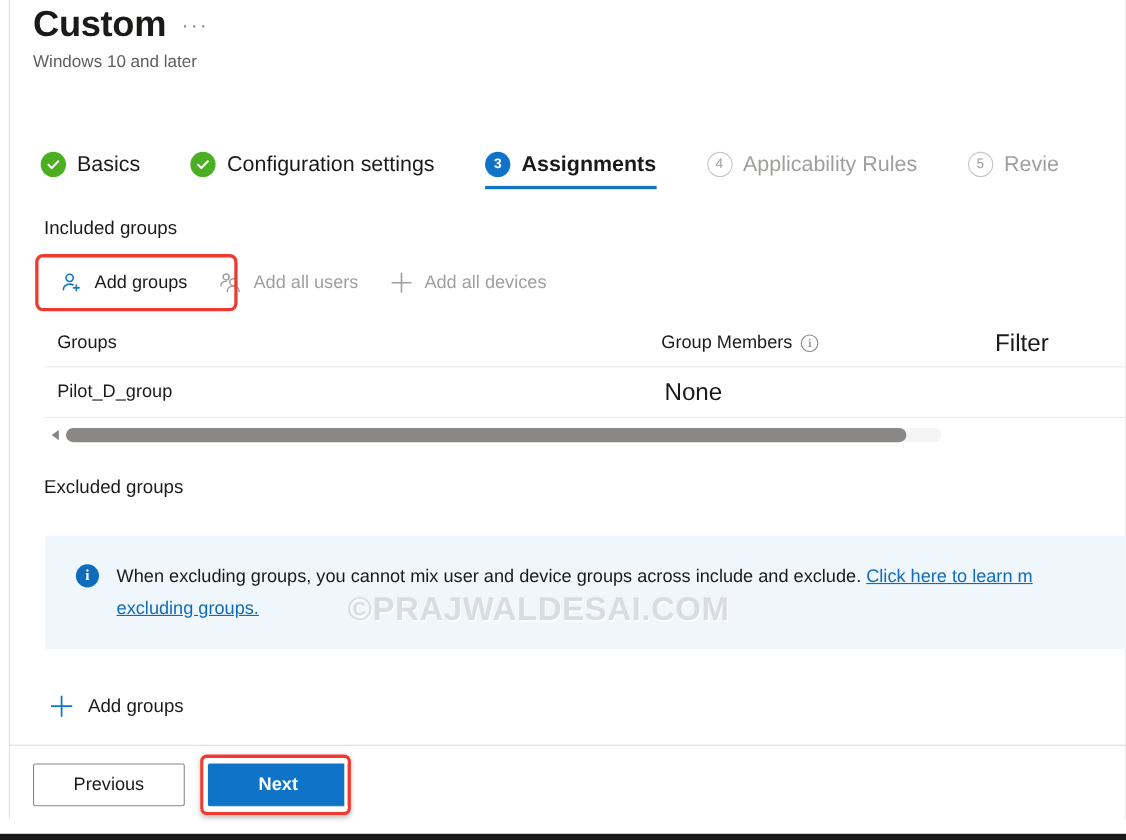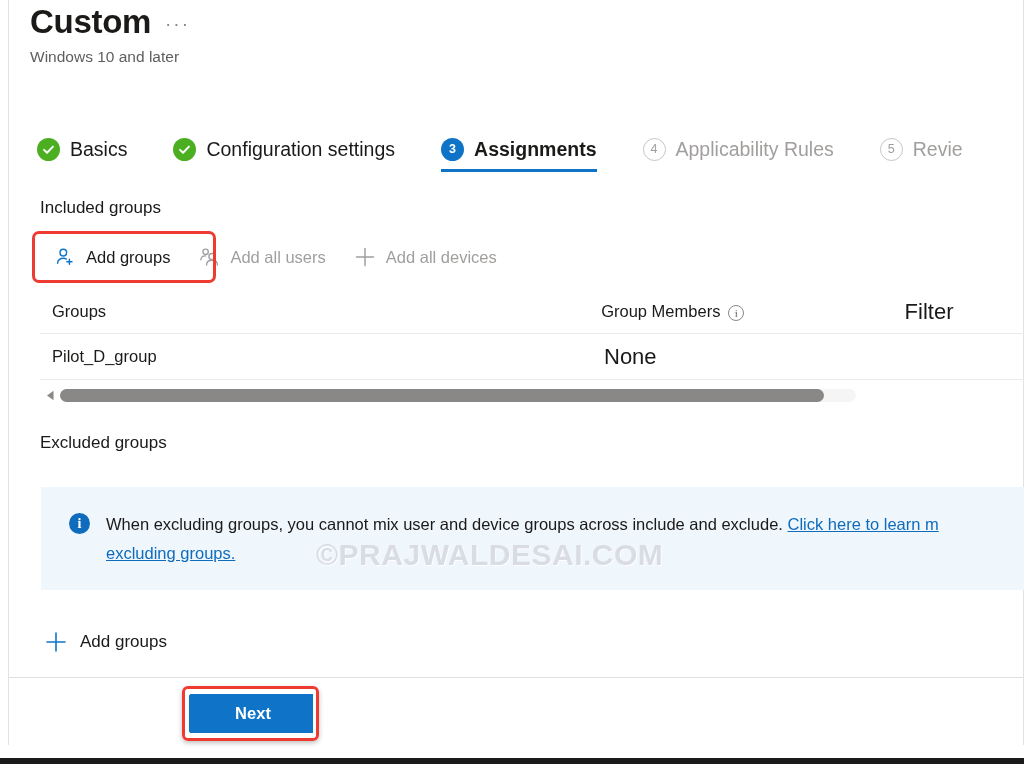--- a/index.html
+++ b/index.html
@@ -190,21 +190,21 @@
     align-items: center;
     height: 42px;
     padding-left: 12px;
   }
   .t-head {
     border-bottom: 1px solid #edebe9;
     height: 44px;
   }
   .t-body { border-bottom: 1px solid #edebe9; height: 46px; }
   .c-groups { width: 552px; font-size: 16.5px; color: #1b1a19; }
-  .c-members { width: 305px; font-size: 16.5px; color: #1b1a19; display:flex; align-items:flex-end; gap:8px;}
+  .c-members { width: 305px; font-size: 16.5px; color: #1b1a19; display:flex; align-items:center; gap:8px;}
   .c-filter { width: 120px; font-size: 22px; color: #1b1a19; }
   .t-head .c-groups, .t-head .c-members, .t-head .c-filter { color: #1b1a19; }
 
   .info-circle {
     width: 16px; height: 16px; border-radius: 50%;
     border: 1px solid #8a8886; color: #605e5c;
     font-size: 11px; line-height: 14px; text-align: center;
     font-family: "Liberation Serif", serif;
     display:inline-block;
     cursor: pointer;
@@ -476,19 +476,20 @@
     <span class="plus-big">
       <svg width="24" height="24" viewBox="0 0 24 24" aria-hidden="true">
         <path d="M12 3v18M3 12h18" stroke="#0f74c8" stroke-width="1.6" stroke-linecap="round"></path>
       </svg>
     </span>
     <span class="lbl">Add groups</span>
   </div>
 
   <div class="footer-divider"></div>
 
+  <div class="btn" id="btn-previous">Previous</div>
   <div class="btn" id="btn-next">Next</div>
   <div class="redbox" id="redbox-next"></div>
   <div id="redbox-next-inner"></div>
 
   <div class="frame-bottom"></div>
 
 </div>
 
 </body></html>

